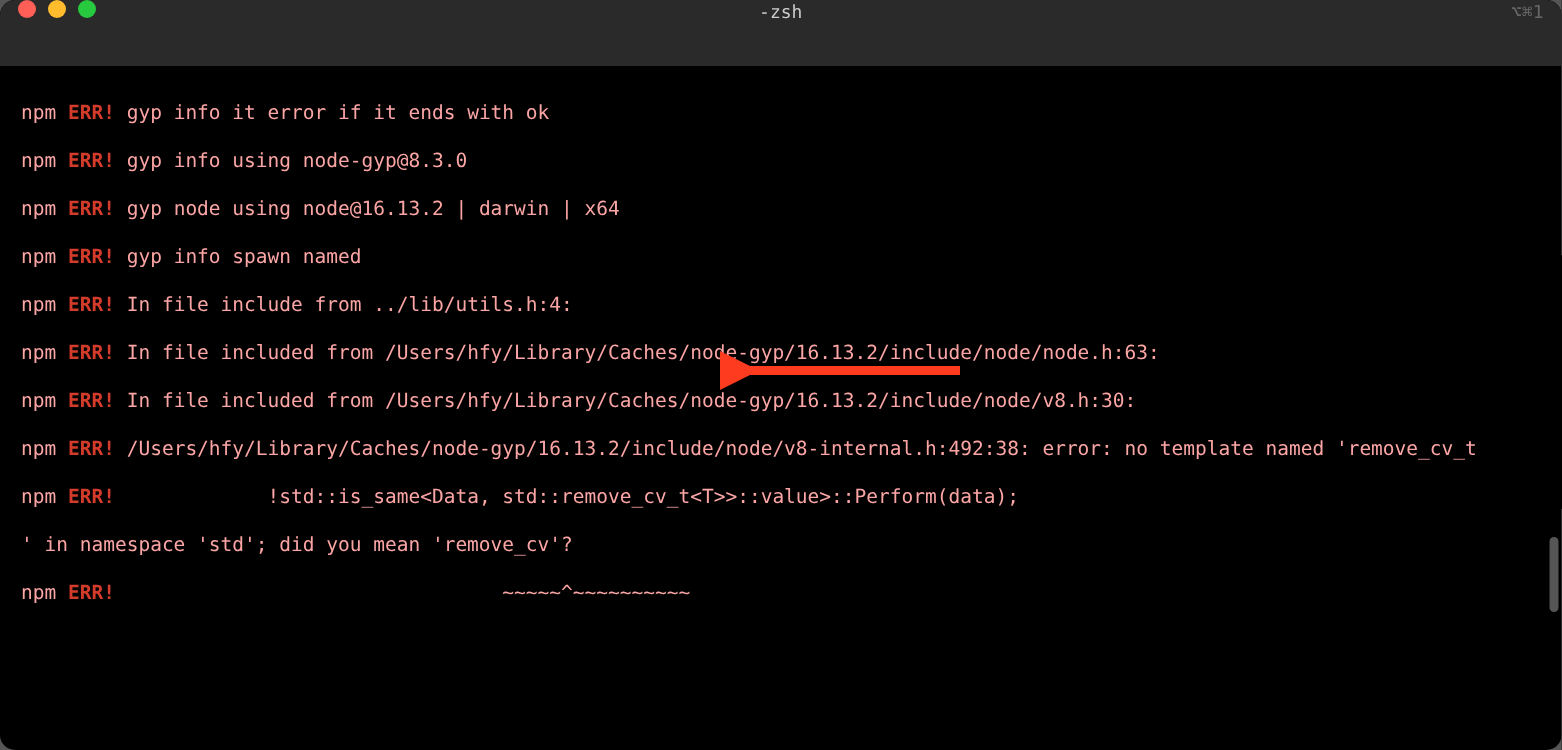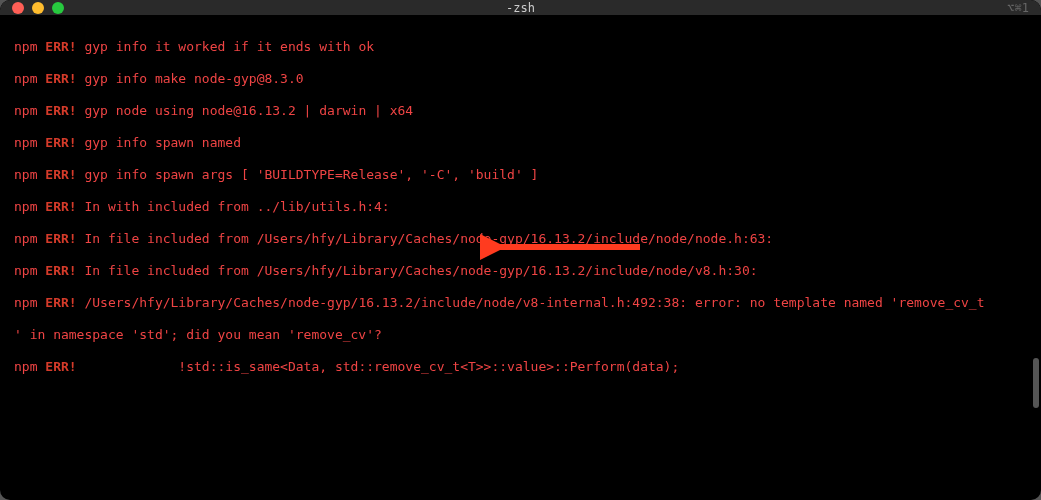--- a/index.html
+++ b/index.html
@@ -13,24 +13,24 @@
     background: #000;
     border-radius: 10px;
     box-sizing: border-box;
     overflow: hidden;
     position: relative;
     font-family: "Menlo", "Consolas", "DejaVu Sans Mono", monospace;
     font-size: 13px;
     line-height: 16px;
   }
   .titlebar {
-    height: 15px;
+    height: 44px;
     background: #2a2a2a;
     display: flex;
-    align-items: center;
+    align-items: flex-start;
     position: relative;
     border-top-left-radius: 10px;
     border-top-right-radius: 10px;
   }
   .traffic {
     display: flex;
     gap: 8px;
     padding-left: 12px;
   }
   .dot {
@@ -55,21 +55,21 @@
     color: #666;
     font-size: 12px;
   }
   .term {
     padding: 8px 6px 8px 14px;
     color: #ddd;
     white-space: pre;
     overflow: hidden;
   }
   .term .line { white-space: pre; }
-  .w { color: #ef4444; }
+  .w { color: #fca5a5; }
   .err { color: #d53b2a; font-weight: 600; text-align: right; }
   .arrow {
     position: absolute;
     left: 480px;
     top: 232px;
     pointer-events: none;
   }
   .arrow svg { display: block; }
   .scrollbar {
     position: absolute;
@@ -90,31 +90,31 @@
     <div class="traffic">
       <div class="dot red"></div>
       <div class="dot yellow"></div>
       <div class="dot green"></div>
     </div>
     <div class="title">-zsh</div>
     <div class="title-right">⌥⌘1</div>
   </div>
 
   <div class="term">
-<div class="line"><span class="w">npm</span> <span class="err">ERR!</span><span class="w"> gyp info it worked if it ends with ok</span></div>
-<div class="line"><span class="w">npm</span> <span class="err">ERR!</span><span class="w"> gyp info make node-gyp@8.3.0</span></div>
+<div class="line"><span class="w">npm</span> <span class="err">ERR!</span><span class="w"> gyp info it error if it ends with ok</span></div>
+<div class="line"><span class="w">npm</span> <span class="err">ERR!</span><span class="w"> gyp info using node-gyp@8.3.0</span></div>
 <div class="line"><span class="w">npm</span> <span class="err">ERR!</span><span class="w"> gyp node using node@16.13.2 | darwin | x64</span></div>
 <div class="line"><span class="w">npm</span> <span class="err">ERR!</span><span class="w"> gyp info spawn named</span></div>
-<div class="line"><span class="w">npm</span> <span class="err">ERR!</span><span class="w"> gyp info spawn args [ 'BUILDTYPE=Release', '-C', 'build' ]</span></div>
-<div class="line"><span class="w">npm</span> <span class="err">ERR!</span><span class="w"> In with included from ../lib/utils.h:4:</span></div>
+<div class="line"><span class="w">npm</span> <span class="err">ERR!</span><span class="w"> In file include from ../lib/utils.h:4:</span></div>
 <div class="line"><span class="w">npm</span> <span class="err">ERR!</span><span class="w"> In file included from /Users/hfy/Library/Caches/node-gyp/16.13.2/include/node/node.h:63:</span></div>
 <div class="line"><span class="w">npm</span> <span class="err">ERR!</span><span class="w"> In file included from /Users/hfy/Library/Caches/node-gyp/16.13.2/include/node/v8.h:30:</span></div>
 <div class="line"><span class="w">npm</span> <span class="err">ERR!</span><span class="w"> /Users/hfy/Library/Caches/node-gyp/16.13.2/include/node/v8-internal.h:492:38: error: no template named 'remove_cv_t</span></div>
+<div class="line"><span class="w">npm</span> <span class="err">ERR!</span><span class="w">             !std::is_same&lt;Data, std::remove_cv_t&lt;T&gt;&gt;::value&gt;::Perform(data);</span></div>
 <div class="line"><span class="w">' in namespace 'std'; did you mean 'remove_cv'?</span></div>
-<div class="line"><span class="w">npm</span> <span class="err">ERR!</span><span class="w">             !std::is_same&lt;Data, std::remove_cv_t&lt;T&gt;&gt;::value&gt;::Perform(data);</span></div>
+<div class="line"><span class="w">npm</span> <span class="err">ERR!</span><span class="w">                                 ~~~~~^~~~~~~~~~~</span></div>
 
 
 
 
 
 
 
 
 
 

